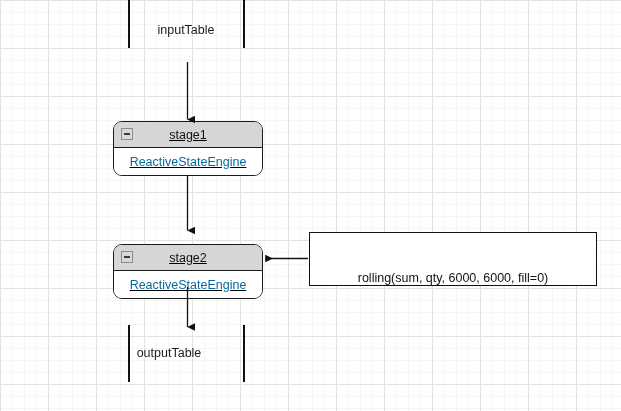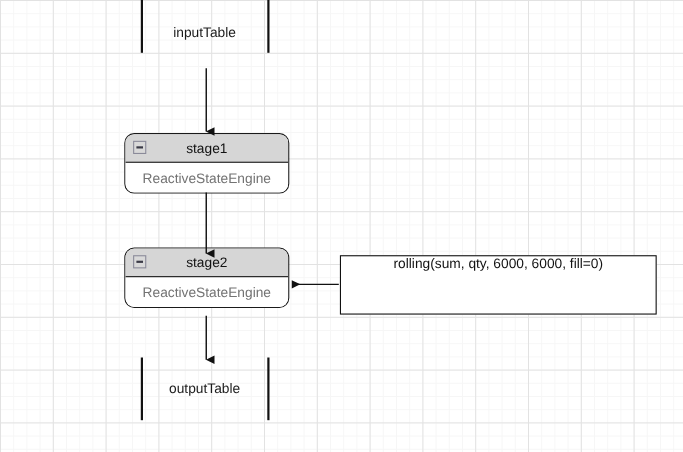--- a/index.html
+++ b/index.html
@@ -49,20 +49,21 @@
 
   
   .stage-box {
     position: absolute;
     width: 150px;
     border: 1.6px solid #1a1a1a;
     border-radius: 9px;
     background: #ffffff;
     box-sizing: border-box;
     overflow: hidden;
+    text-decoration: underline;
   }
   .stage-header {
     position: relative;
     height: 25px;
     background: #d6d6d6;
     border-bottom: 1.4px solid #1a1a1a;
     display: flex;
     align-items: center;
     justify-content: center;
   }
@@ -92,32 +93,32 @@
   }
   .stage-body {
     height: 27px;
     display: flex;
     align-items: center;
     justify-content: center;
     background: #ffffff;
   }
   .stage-body-label {
     font-size: 12.5px;
-    color: #737373;
+    color: #0369a1;
     white-space: nowrap;
   }
 
   
   .annotation-box {
     position: absolute;
     box-sizing: border-box;
     border: 1.6px solid #111111;
     background: #ffffff;
     display: flex;
-    align-items: flex-start;
+    align-items: flex-end;
     justify-content: center;
   }
   .annotation-text {
     font-size: 12.5px;
     color: #121212;
     white-space: nowrap;
   }
 
   
   #connectors {
@@ -143,39 +144,39 @@
       <span class="collapse-icon">
         <span class="minus"></span>
       </span>
       <span class="stage-title">stage1</span>
     </div>
     <div class="stage-body">
       <span class="stage-body-label">ReactiveStateEngine</span>
     </div>
   </div>
 
-  <div class="stage-box" style="left:113px; top:225px;">
+  <div class="stage-box" style="left:113px; top:244px;">
     <div class="stage-header">
       <span class="collapse-icon">
         <span class="minus"></span>
       </span>
       <span class="stage-title">stage2</span>
     </div>
     <div class="stage-body">
       <span class="stage-body-label">ReactiveStateEngine</span>
     </div>
   </div>
 
   <div class="annotation-box" style="left:309px; top:232px; width:288px; height:54px;">
     <span class="annotation-text">rolling(sum, qty, 6000, 6000, fill=0)</span>
   </div>
 
   <div class="lifeline" style="left:128px; top:325px; height:57px;"></div>
   <div class="lifeline" style="left:243px; top:325px; height:57px;"></div>
-  <div class="table-label" style="left:131px; top:346px; width:110px;">outputTable</div>
+  <div class="table-label" style="left:114px; top:346px; width:110px;">outputTable</div>
 
   <svg id="connectors" viewBox="0 0 621 411" xmlns="http://www.w3.org/2000/svg">
     <defs>
       <marker id="arrowDown" markerWidth="10" markerHeight="10" refX="5" refY="8.5" orient="auto" markerUnits="userSpaceOnUse">
         <path d="M 1.2 1 L 8.8 1 L 5 8.8 Z" fill="#111111"></path>
       </marker>
       <marker id="arrowLeft" markerWidth="10" markerHeight="10" refX="8.5" refY="5" orient="auto" markerUnits="userSpaceOnUse">
         <path d="M 8.8 1.2 L 8.8 8.8 L 1 5 Z" fill="#111111"></path>
       </marker>
     </defs>

